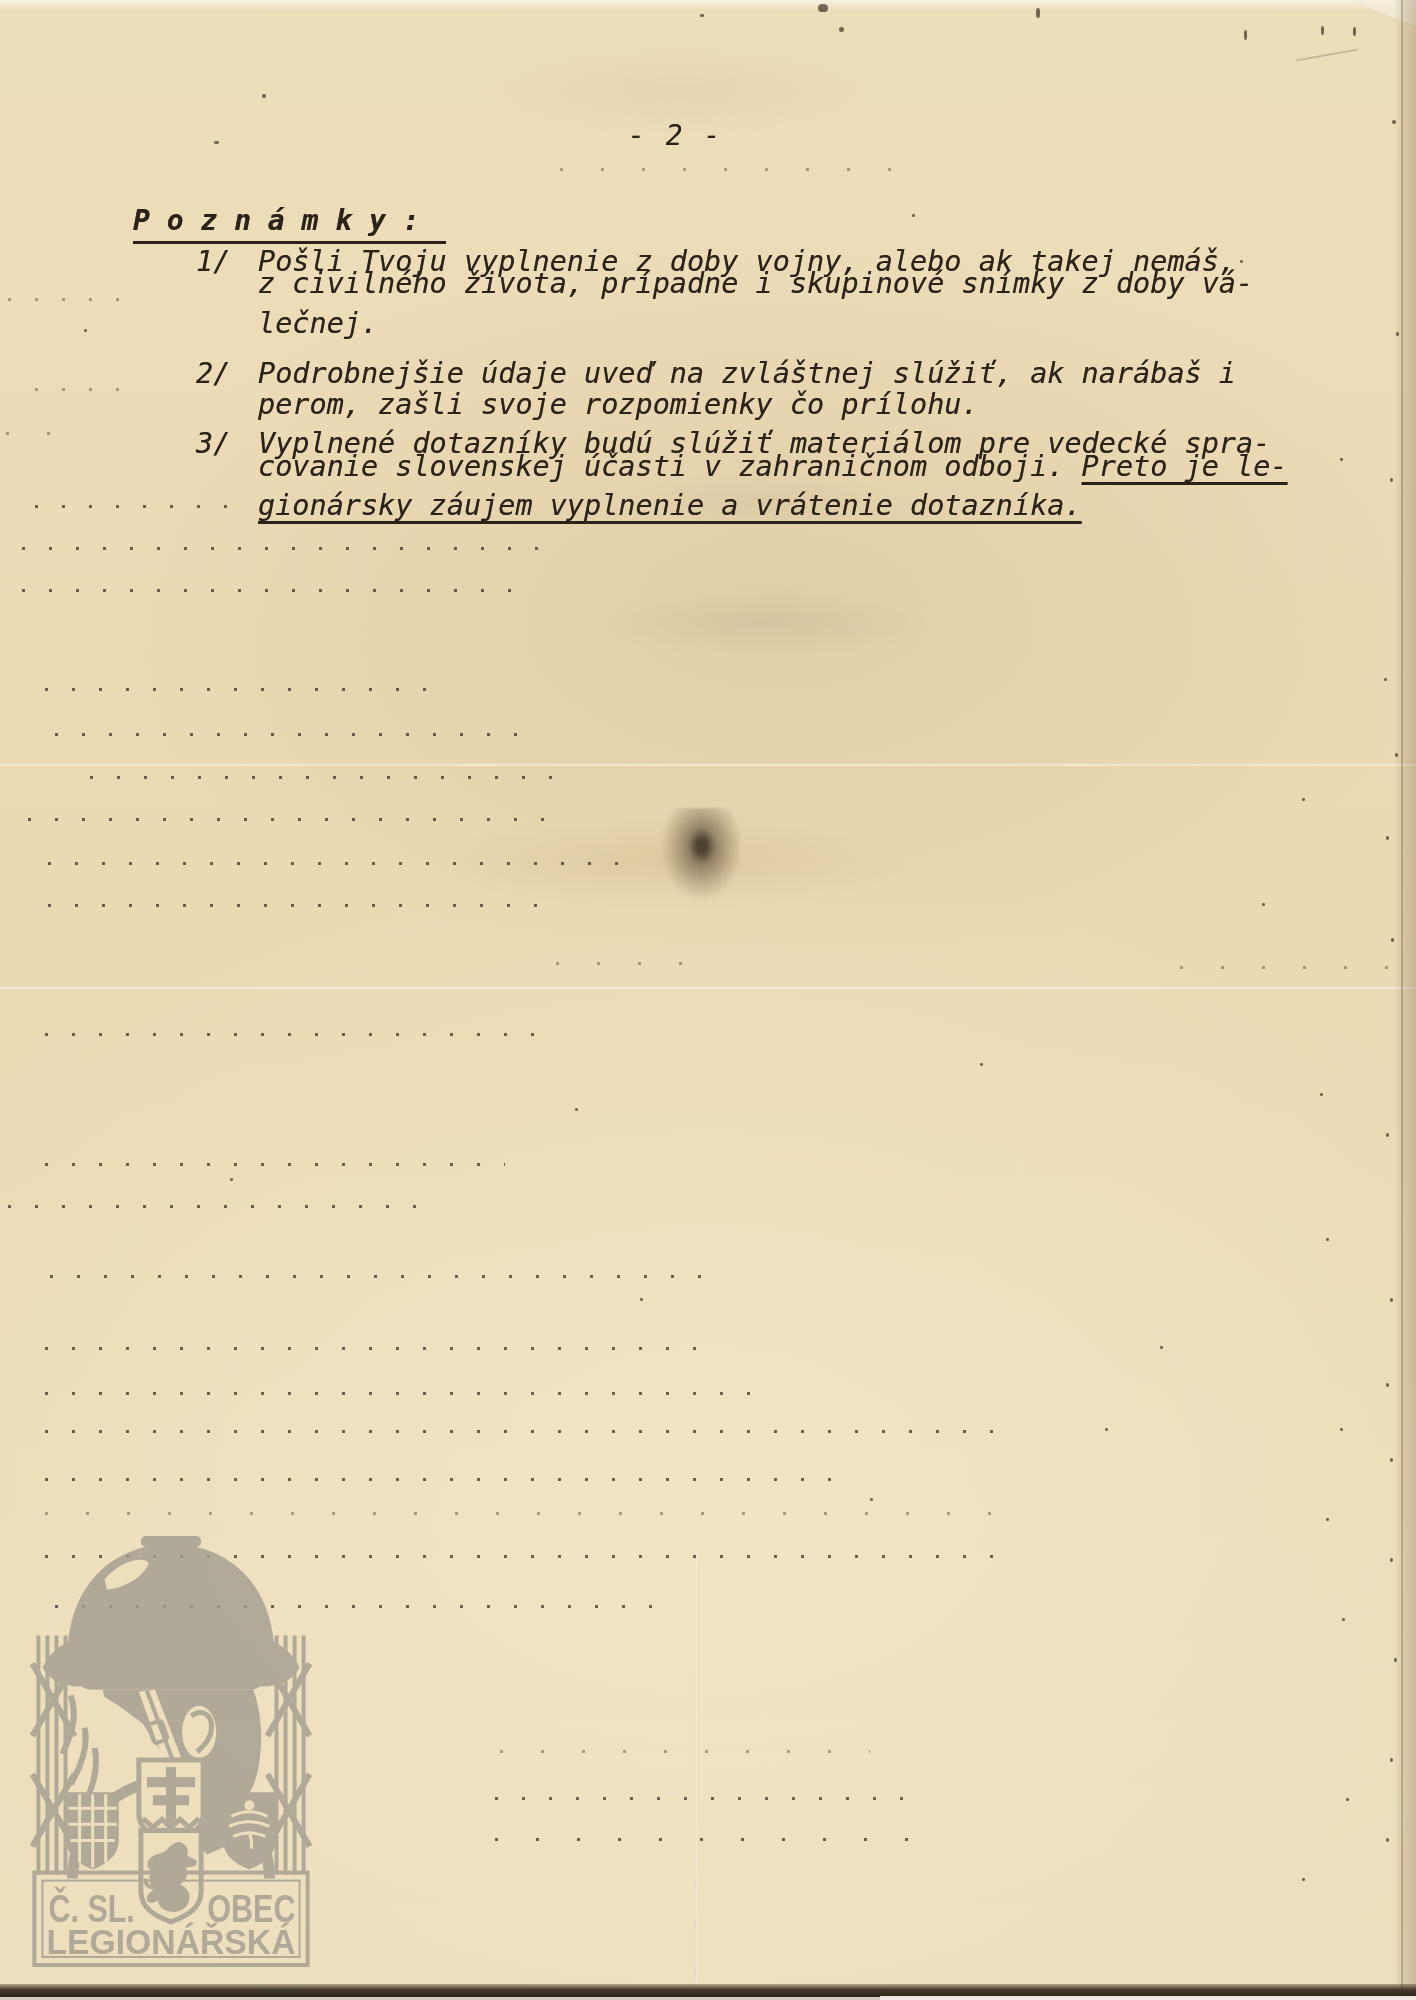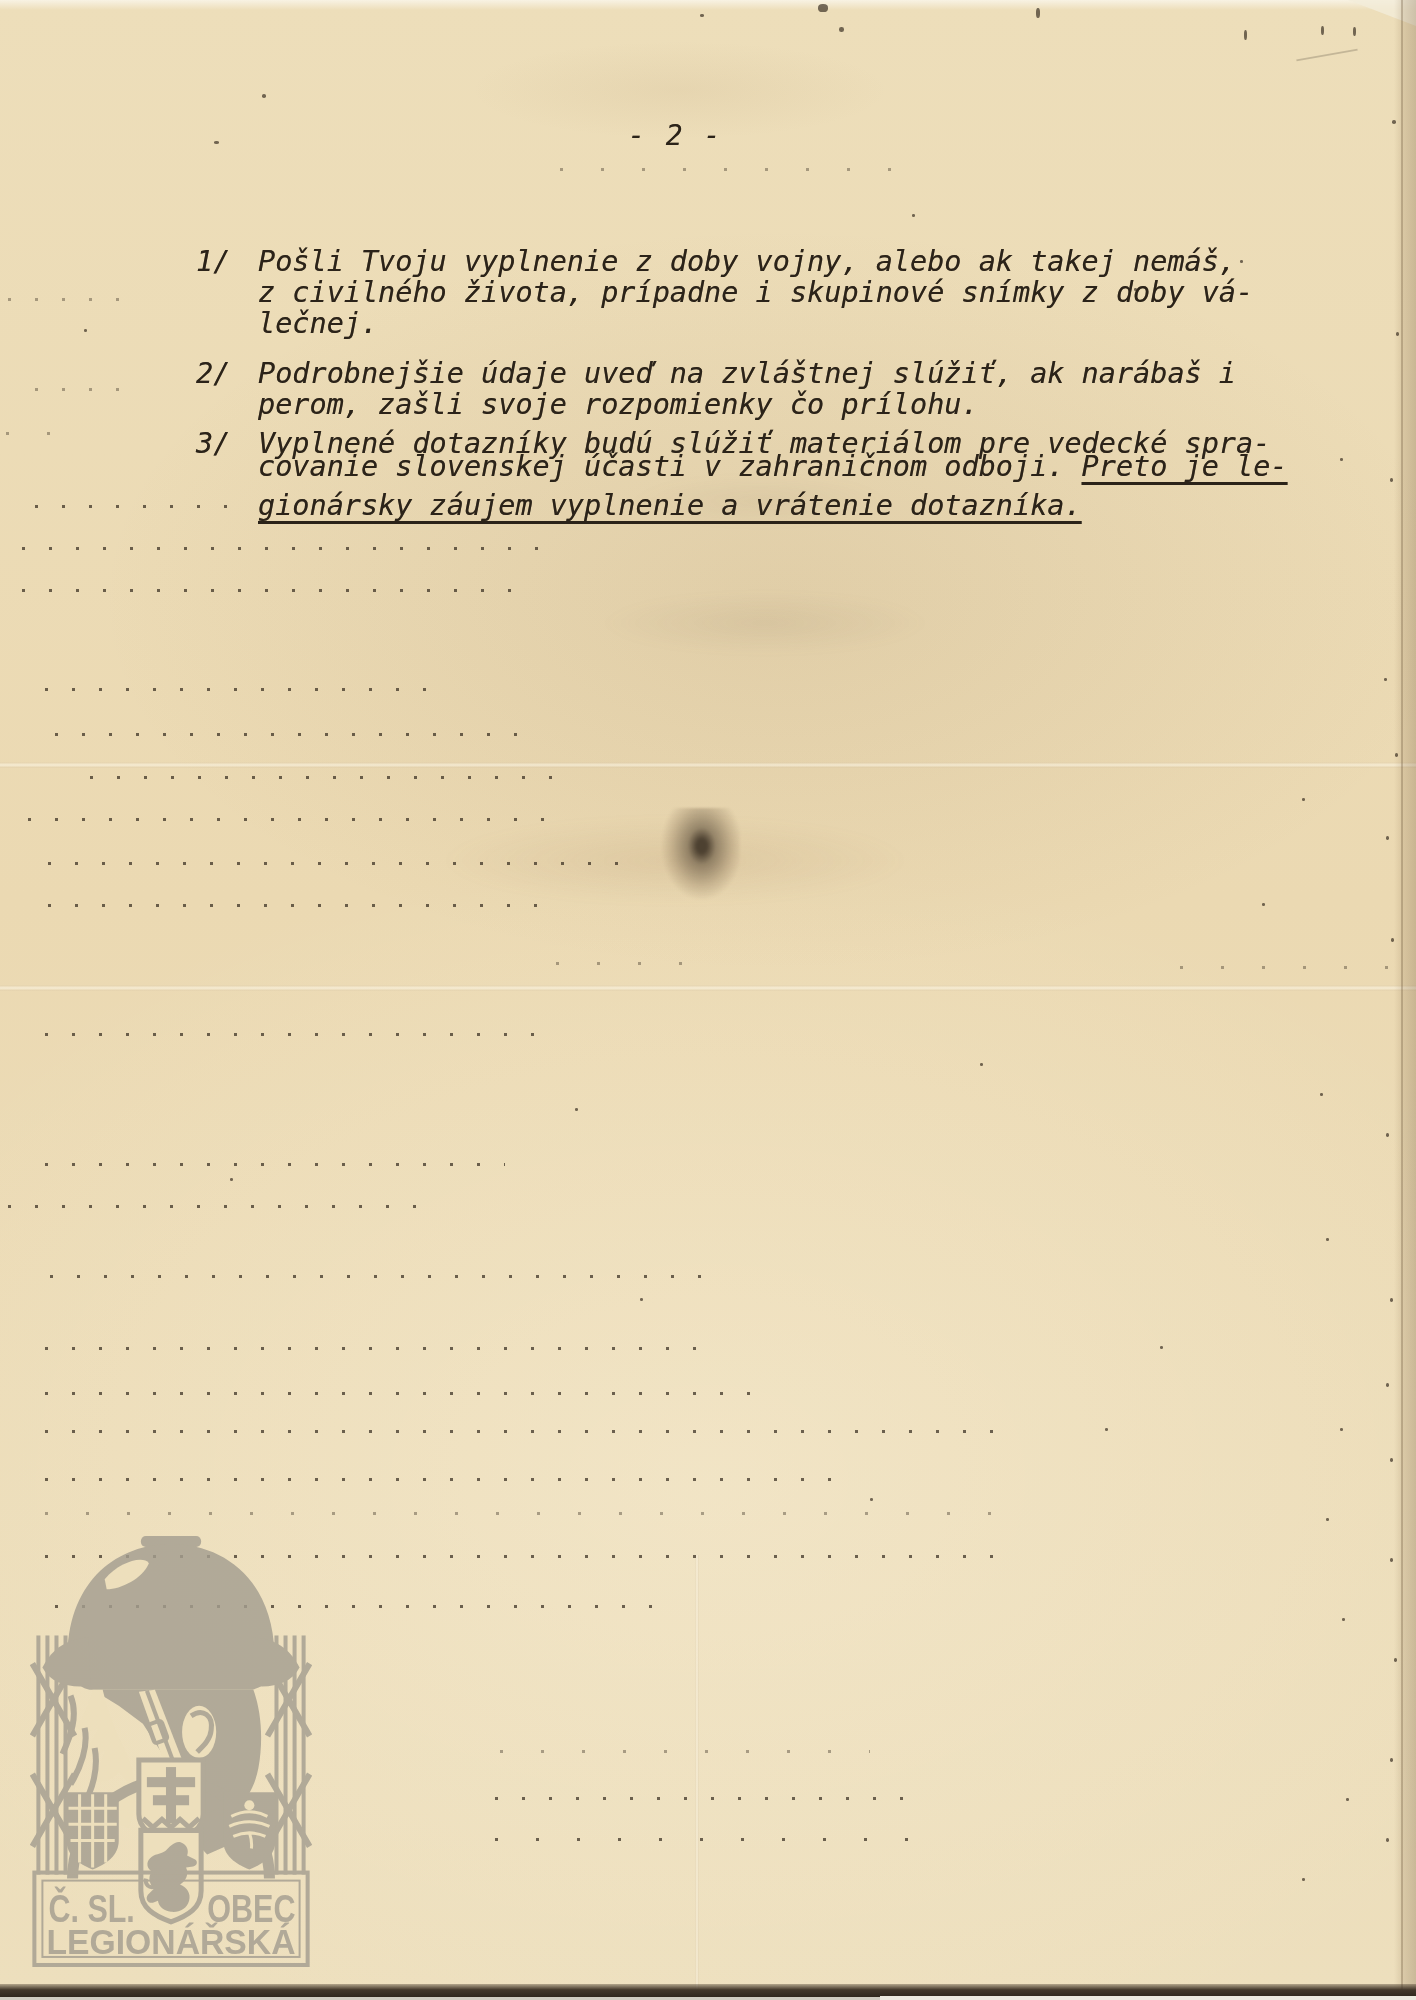--- a/index.html
+++ b/index.html
@@ -73,25 +73,26 @@
   <div class="crease-h" style="top:762px"></div>
   <div class="crease-h" style="top:985px"></div>
   <div class="crease-v" style="left:695px;top:1555px;height:440px"></div>
   <div class="stain stain-soft1"></div>
   <div class="stain stain-soft2"></div>
   <div class="stain stain-wash"></div>
   <div class="stain smudge-main"></div>
 
   <div class="txt pageno" style="left:628px;top:120px">- 2 -</div>
 
+  <div class="txt heading" style="left:133px;top:205px">P o z n á m k y :</div>
 
   <div class="note" style="top:246px">
     <span class="txt marker">1/</span>
     <span class="txt line" style="top:0">Pošli Tvoju vyplnenie z doby vojny, alebo ak takej nemáš,</span>
-    <span class="txt line" style="top:31px">z civilného života, prípadne i skupinové snímky z doby vá-</span>
+    <span class="txt line" style="top:22px">z civilného života, prípadne i skupinové snímky z doby vá-</span>
     <span class="txt line" style="top:62px">lečnej.</span>
   </div>
 
   <div class="note" style="top:358px">
     <span class="txt marker">2/</span>
     <span class="txt line" style="top:0">Podrobnejšie údaje uveď na zvláštnej slúžiť, ak narábaš i</span>
     <span class="txt line" style="top:31px">perom, zašli svoje rozpomienky čo prílohu.</span>
   </div>
 
   <div class="note" style="top:428px">

